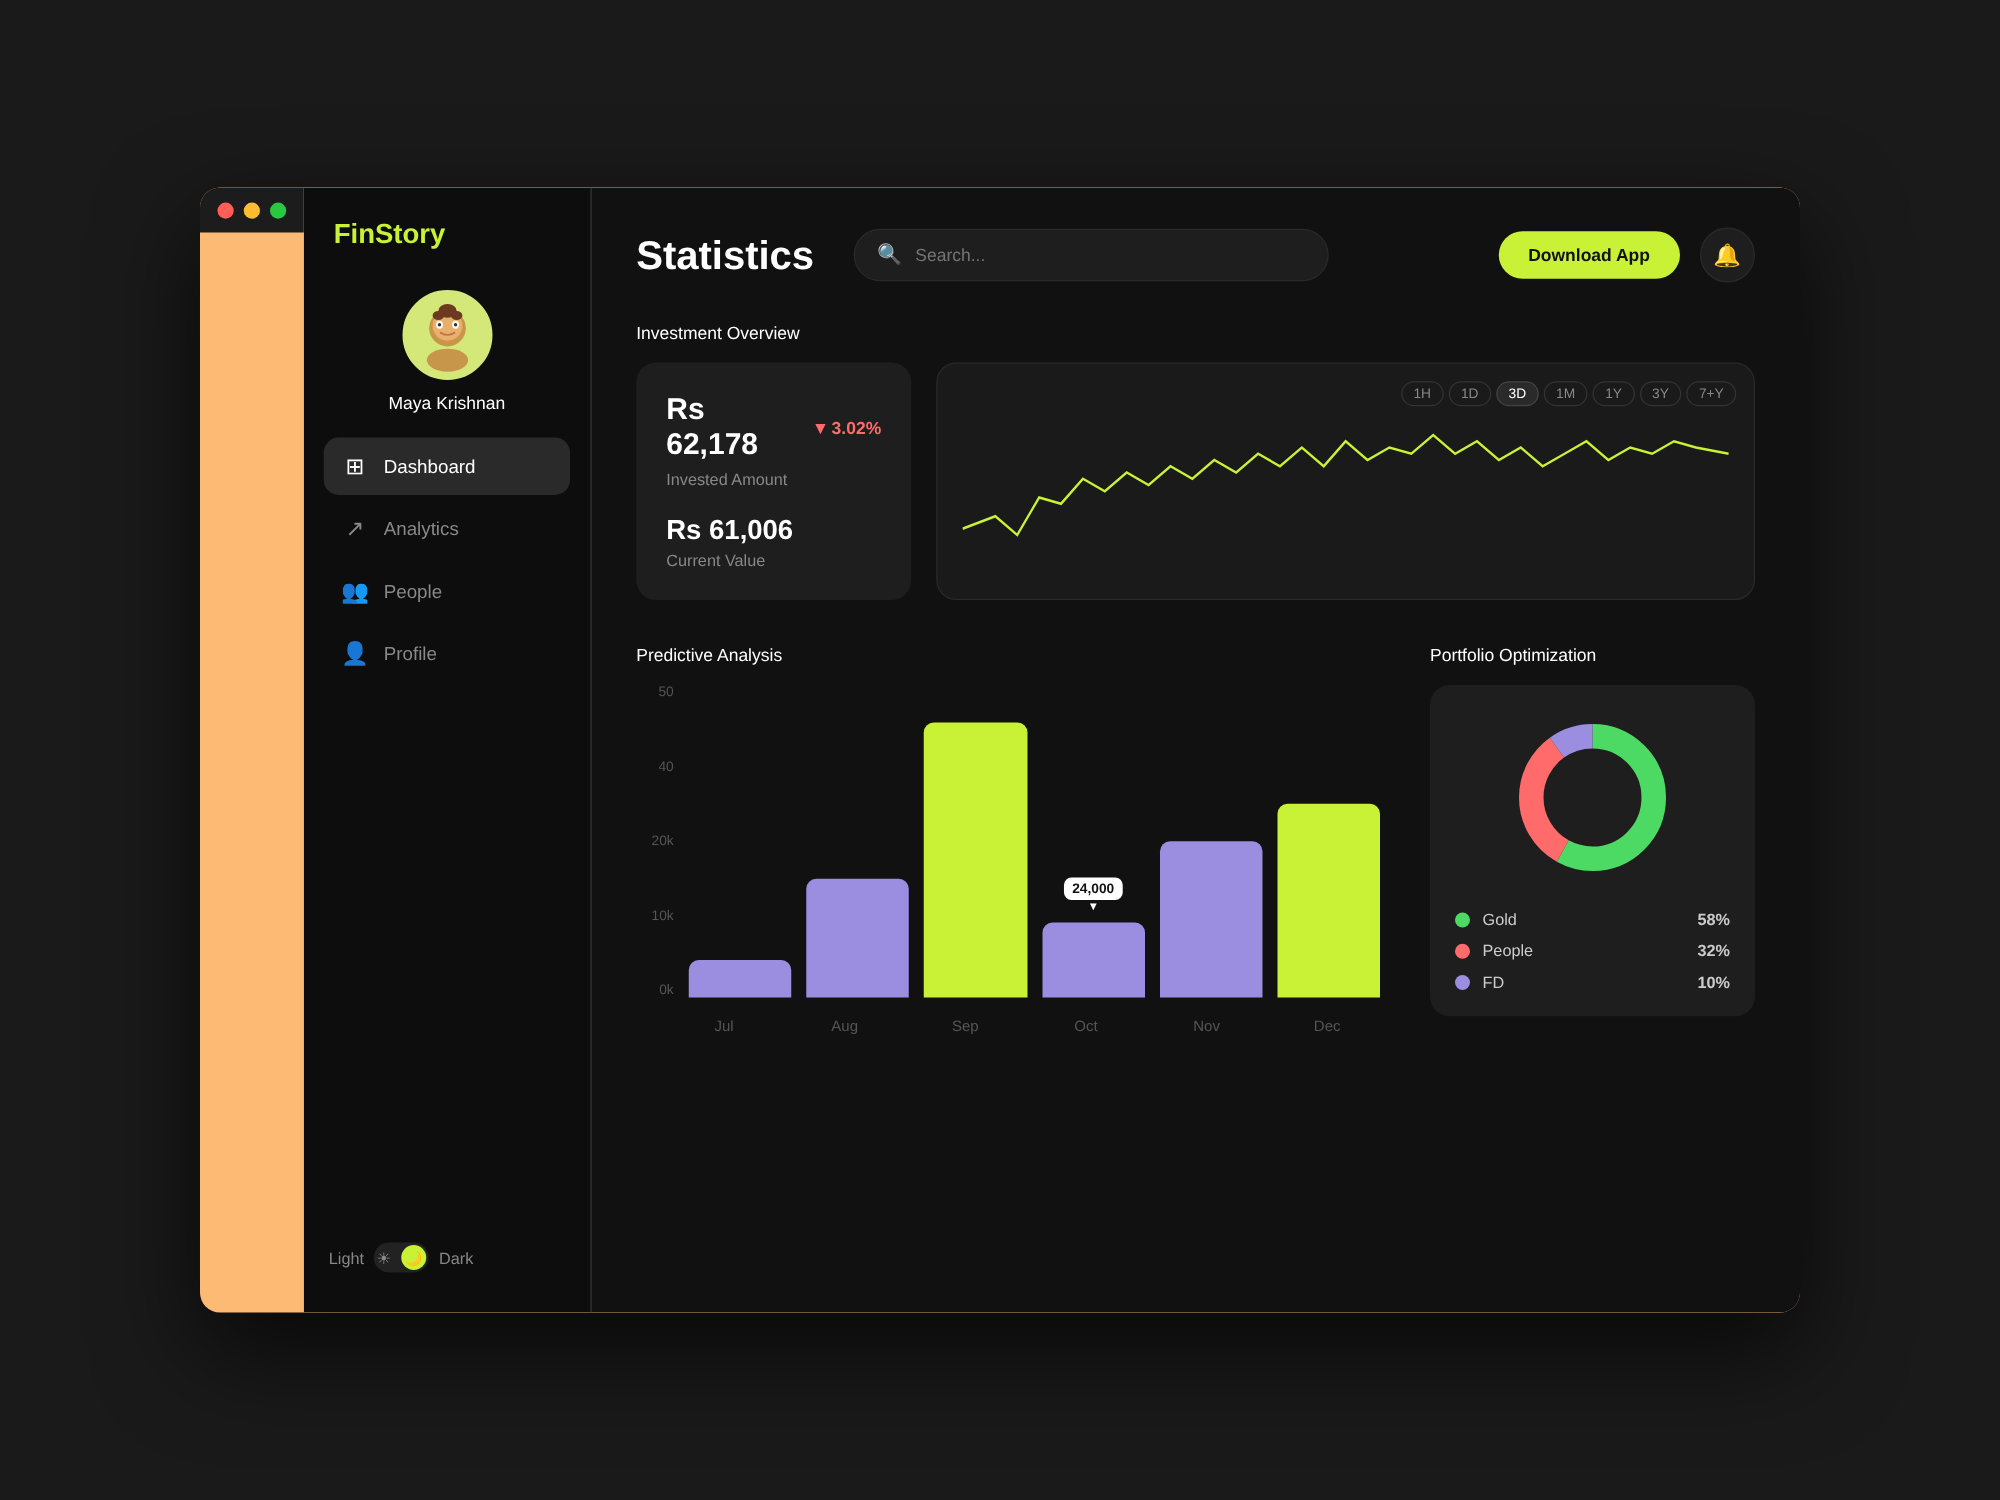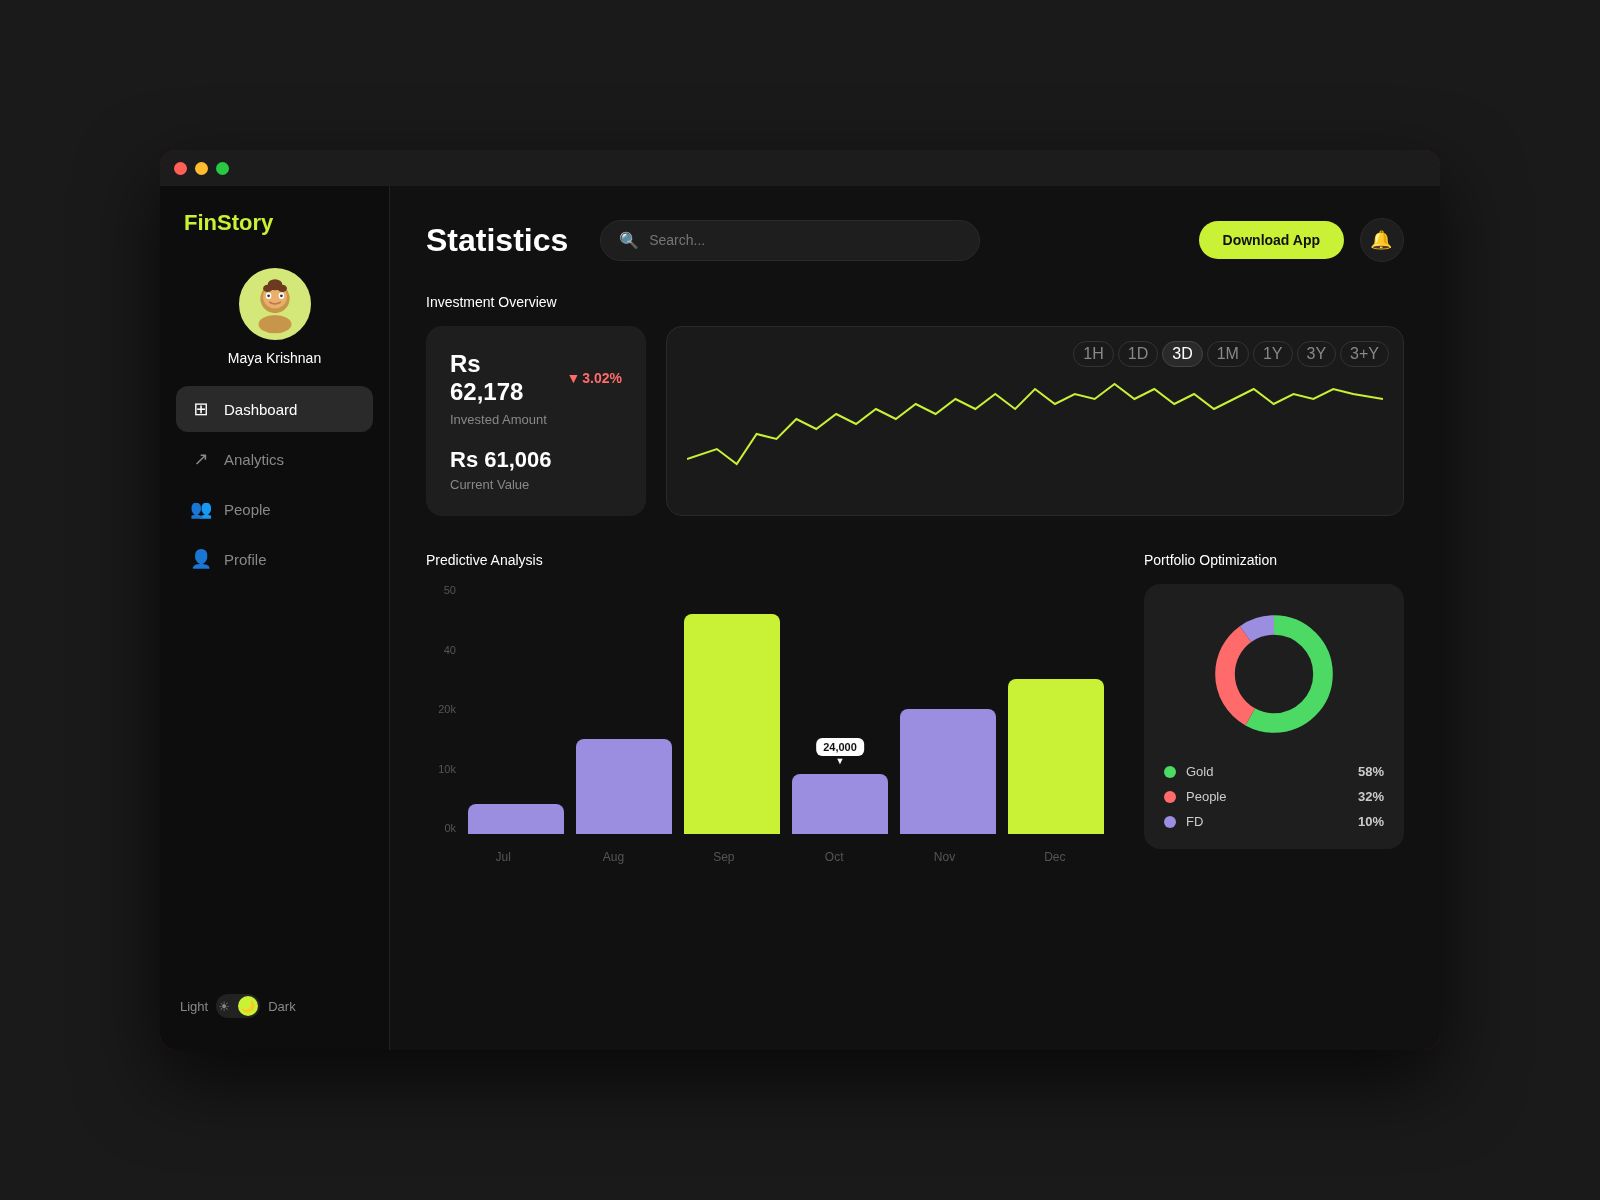--- a/index.html
+++ b/index.html
@@ -7,25 +7,25 @@
       background: #1a1a1a;
       display: flex;
       align-items: center;
       justify-content: center;
       min-height: 100vh;
       font-family: -apple-system, BlinkMacSystemFont, 'Segoe UI', sans-serif;
     }
     .window {
       width: 1280px;
       height: 900px;
-      background: #7f1d1d;
+      background: #fdba74;
       border-radius: 16px;
       overflow: hidden;
       display: flex;
-      flex-direction: column;
+      flex-direction: row;
       box-shadow: 0 30px 80px rgba(0,0,0,0.7);
     }
     .titlebar {
       background: #1c1c1c;
       height: 36px;
       display: flex;
       align-items: center;
       padding: 0 14px;
       gap: 8px;
       flex-shrink: 0;
@@ -261,21 +261,21 @@
       top: 14px;
       right: 14px;
       display: flex;
       gap: 4px;
     }
     .tf-btn {
       background: transparent;
       border: 1px solid #333;
       border-radius: 20px;
       color: #888;
-      font-size: 16px;
+      font-size: 11px;
       padding: 3px 9px;
       cursor: pointer;
     }
     .tf-btn.active {
       background: #2a2a2a;
       color: #fff;
       border-color: #444;
     }
     .line-chart {
       width: 100%;
@@ -490,21 +490,21 @@
             <div class="inv-current-label">Current Value</div>
           </div>
           <div class="chart-container">
             <div class="chart-timeframes">
               <button class="tf-btn">1H</button>
               <button class="tf-btn">1D</button>
               <button class="tf-btn active">3D</button>
               <button class="tf-btn">1M</button>
               <button class="tf-btn">1Y</button>
               <button class="tf-btn">3Y</button>
-              <button class="tf-btn">3+Y</button>
+              <button class="tf-btn">7+Y</button>
             </div>
             
             <svg class="line-chart" viewBox="0 0 700 130" preserveAspectRatio="none">
               <defs>
                 <linearGradient id="lineGrad" x1="0" y1="0" x2="0" y2="1">
                   <stop offset="0%" stop-color="#c9f135" stop-opacity="0.3"></stop>
                   <stop offset="100%" stop-color="#c9f135" stop-opacity="0"></stop>
                 </linearGradient>
               </defs>
               <polyline fill="none" stroke="#c9f135" stroke-width="2" points="

